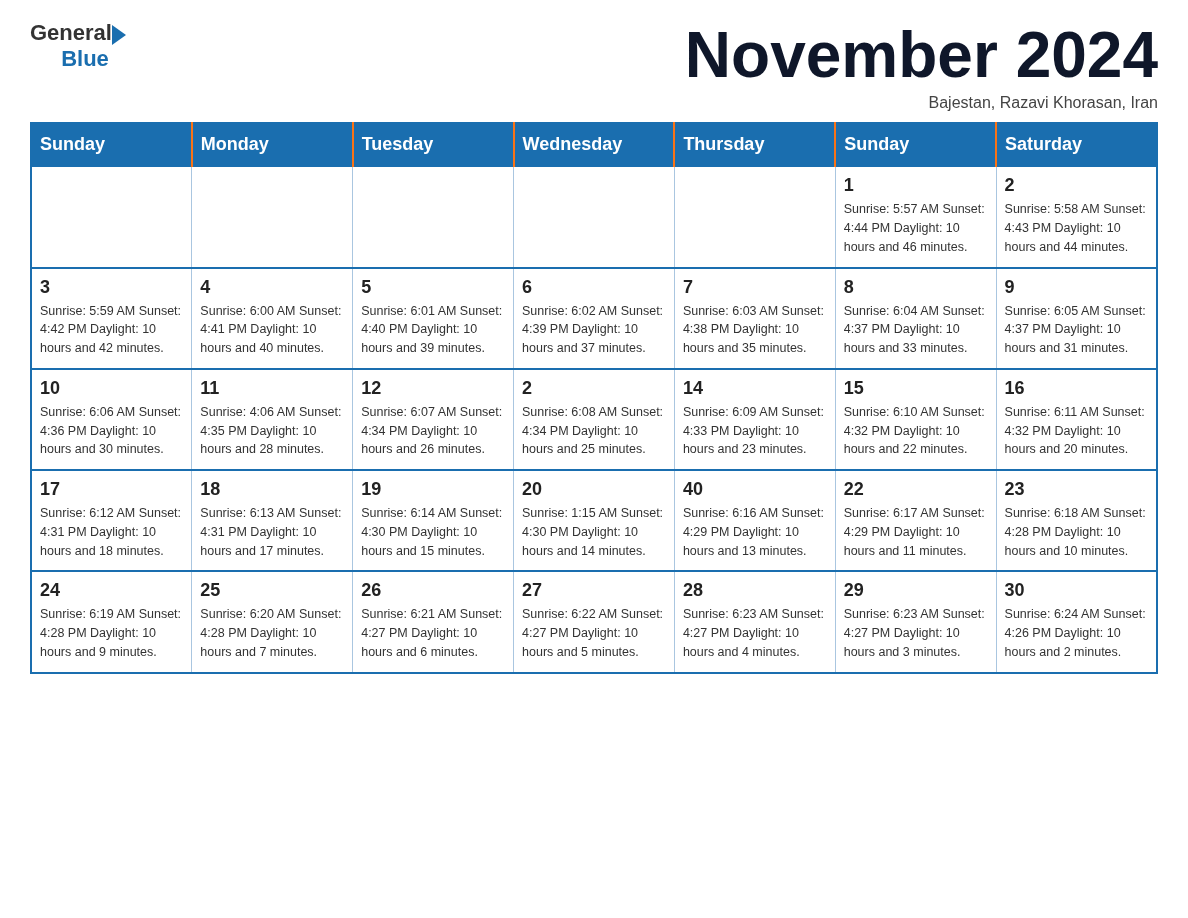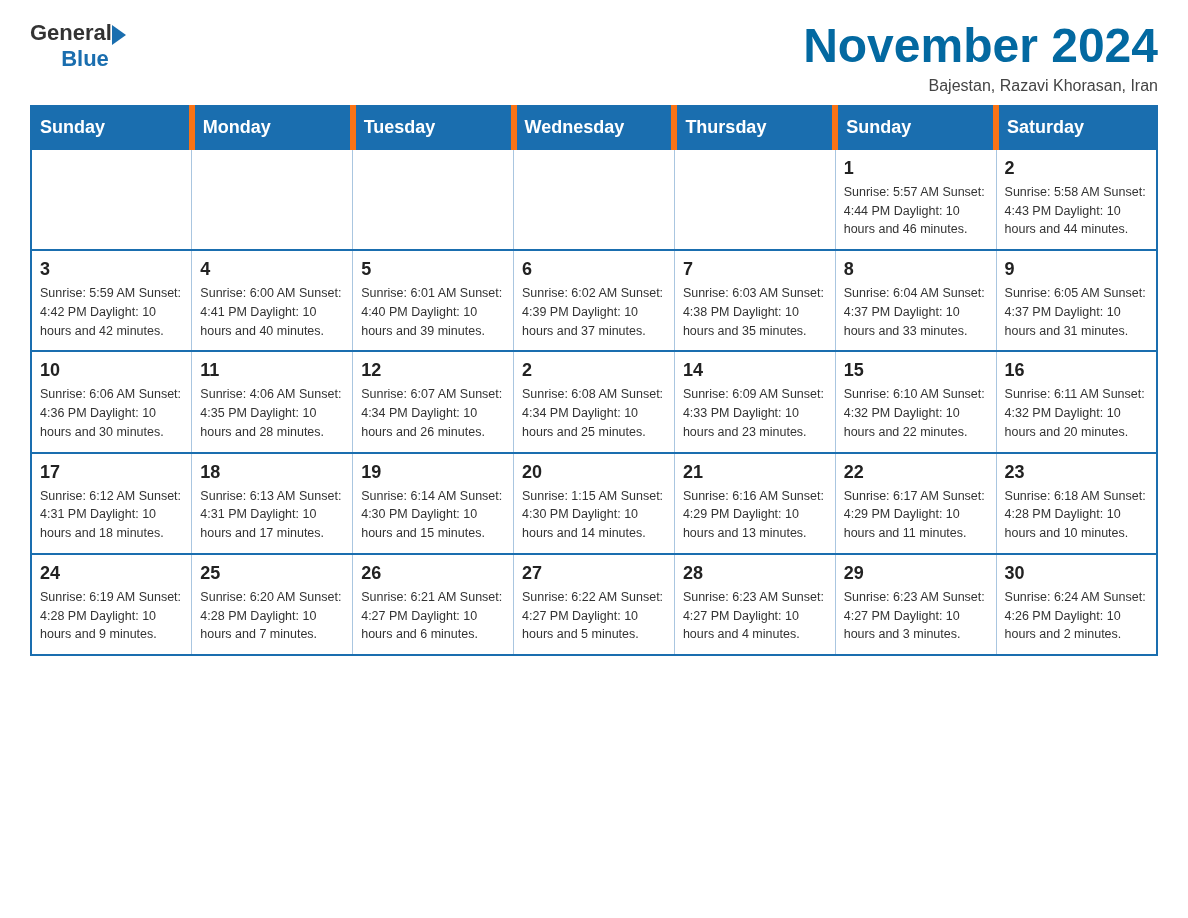--- a/index.html
+++ b/index.html
@@ -26,44 +26,44 @@
       height: 0;
       border-left: 14px solid #1a6eaf;
       border-top: 10px solid transparent;
       border-bottom: 10px solid transparent;
       margin-top: 4px;
     }
     .title-section {
       text-align: right;
     }
     .month-year {
-      font-size: 48px;
-      font-weight: bold;
-      color: #0369a1;
+      font-size: 64px;
+      font-weight: bold;
+      color: #0f172a;
       line-height: 1.1;
     }
     .location {
       font-size: 16px;
       color: #444;
       margin-top: 4px;
     }
     .calendar {
       width: 100%;
       border-collapse: collapse;
       border: 2px solid #1a6eaf;
       margin-top: 10px;
     }
     .calendar th {
       background-color: #1a6eaf;
       color: #fff;
       font-size: 18px;
       font-weight: bold;
       padding: 10px 8px;
       text-align: left;
-      border-right: 6px solid #f97316;
+      border-right: 2px solid #f97316;
     }
     .calendar th:last-child { border-right: none; }
     .calendar td {
       vertical-align: top;
       padding: 8px 8px 10px 8px;
       border: 1px solid #aac6e0;
       width: 14.28%;
       font-size: 13px;
       color: #222;
       min-height: 100px;
@@ -254,21 +254,21 @@
 Sunset: 4:30 PM
 Daylight: 10 hours and 15 minutes.</div>
         </td>
         <td>
           <span class="day-number">20</span>
           <div class="day-info">Sunrise: 1:15 AM
 Sunset: 4:30 PM
 Daylight: 10 hours and 14 minutes.</div>
         </td>
         <td>
-          <span class="day-number">21</span>
+          <span class="day-number">40</span>
           <div class="day-info">Sunrise: 6:16 AM
 Sunset: 4:29 PM
 Daylight: 10 hours and 13 minutes.</div>
         </td>
         <td>
           <span class="day-number">22</span>
           <div class="day-info">Sunrise: 6:17 AM
 Sunset: 4:29 PM
 Daylight: 10 hours and 11 minutes.</div>
         </td>

